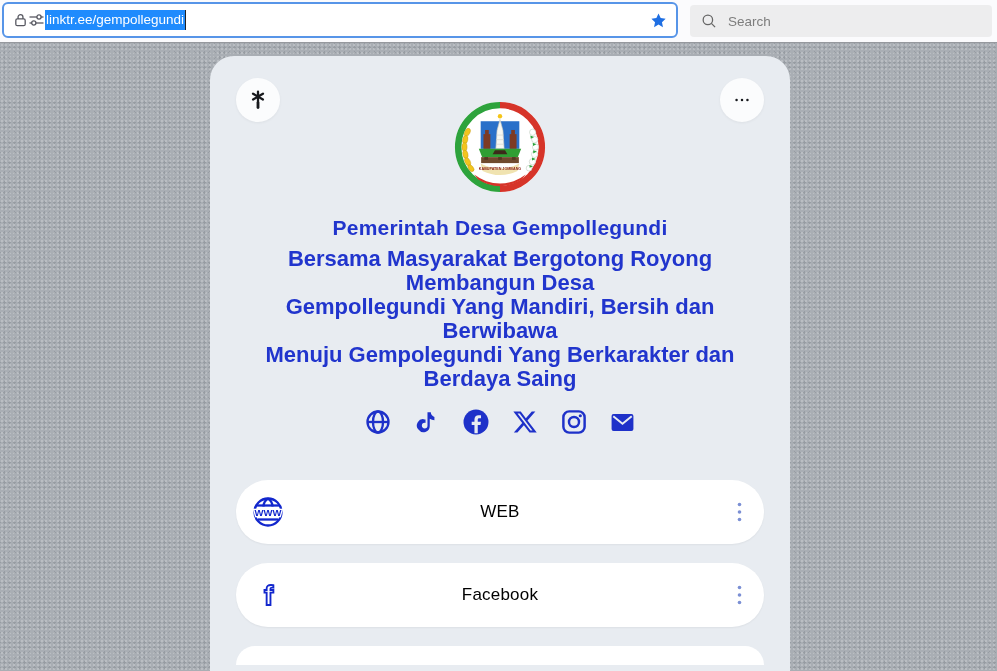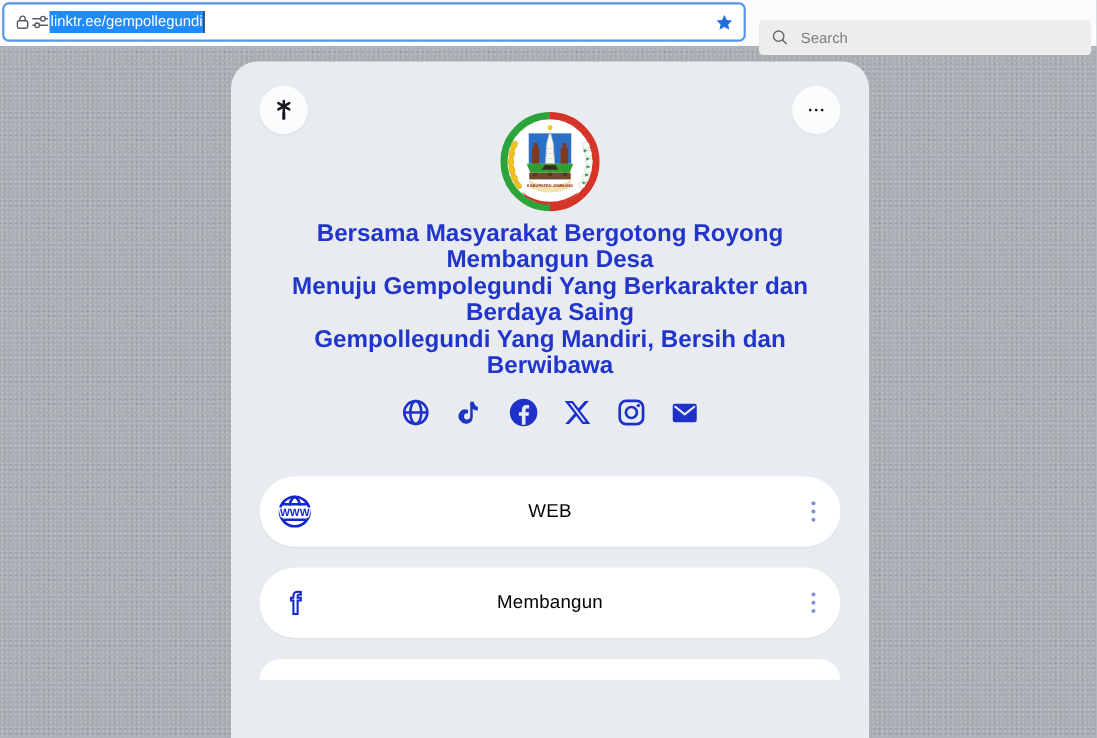--- a/index.html
+++ b/index.html
@@ -18,21 +18,21 @@
     position:absolute; left:2px; top:2px; width:676px; height:36px;
     background:#ffffff; border:2px solid #5795e8; border-radius:6px;
     display:flex; align-items:center; padding:0 9px; gap:0; cursor:text;
   }
   .url-text {
     font-size:13.5px; line-height:18px; color:#ffffff; background:#1f8bfd;
     padding:1px 1px; white-space:nowrap; border-right:1px solid #222;
   }
   .star-wrap { margin-left:auto; display:flex; align-items:center; cursor:pointer; }
   .search-box {
-    position:absolute; left:690px; top:18px; width:302px; height:32px;
+    position:absolute; left:690px; top:5px; width:302px; height:32px;
     background:#ededee; border-radius:4px;
     display:flex; align-items:center; padding:0 11px; gap:9px;
   }
   .search-input {
     border:none; outline:none; background:transparent; flex:1;
     font-family:"Liberation Sans", sans-serif; font-size:13.5px; color:#333;
   }
   .search-input::placeholder { color:#7d7d7d; }
   
   .page {
@@ -181,25 +181,26 @@
       </g>
       <g fill="#2da33c">
         <path d="M83 37.5 l4 1.5 -3.5 2 Z"></path>
           <path d="M85.5 45.5 l4 1.5 -3.5 2 Z"></path>
         <path d="M86 53.5 l4 1.5 -3.8 2 Z"></path>
           <path d="M84.8 61.5 l4 1.5 -4 1.8 Z"></path>
         <path d="M82 69.5 l4 1.3 -3.8 1.8 Z"></path>
       </g>
     </svg>
 
+    <h1 class="profile-title">Pemerintah Desa Gempollegundi</h1>
 
     <div class="bio">
       <span>Bersama Masyarakat Bergotong Royong Membangun Desa</span>
+      <span>Gempollegundi Yang Mandiri, Bersih dan Berwibawa</span>
       <span>Menuju Gempolegundi Yang Berkarakter dan Berdaya Saing</span>
-      <span>Gempollegundi Yang Mandiri, Bersih dan Berwibawa</span>
     </div>
 
     <div class="social-row">
       <a>
         <svg width="28" height="28" viewBox="0 0 24 24">
           <g fill="none" stroke="#1e31c9" stroke-width="2">
             <circle cx="12" cy="12" r="9"></circle>
               <path d="M3 12h18"></path>
               <ellipse cx="12" cy="12" rx="4.3" ry="9"></ellipse>
           </g>
@@ -262,21 +263,21 @@
         </span>
       </a>
 
 
       <a class="link-btn">
         <span class="link-icon">
           <svg width="32" height="32" viewBox="0 0 24 24">
             <text x="12.5" y="19.5" font-size="21" font-weight="bold" text-anchor="middle" font-family="Liberation Sans, sans-serif" fill="none" stroke="#1227cd" stroke-width="1.4">f</text>
           </svg>
         </span>
-        <span class="link-label">Membangun</span>
+        <span class="link-label">Facebook</span>
         <span class="link-menu">
           <svg width="5" height="20" viewBox="0 0 5 20" fill="#7b8fd4">
             <circle cx="2.5" cy="2.5" r="1.8"></circle>
               <circle cx="2.5" cy="10" r="1.8"></circle>
               <circle cx="2.5" cy="17.5" r="1.8"></circle>
           </svg>
         </span>
       </a>
 
       <a class="link-btn partial"></a>

